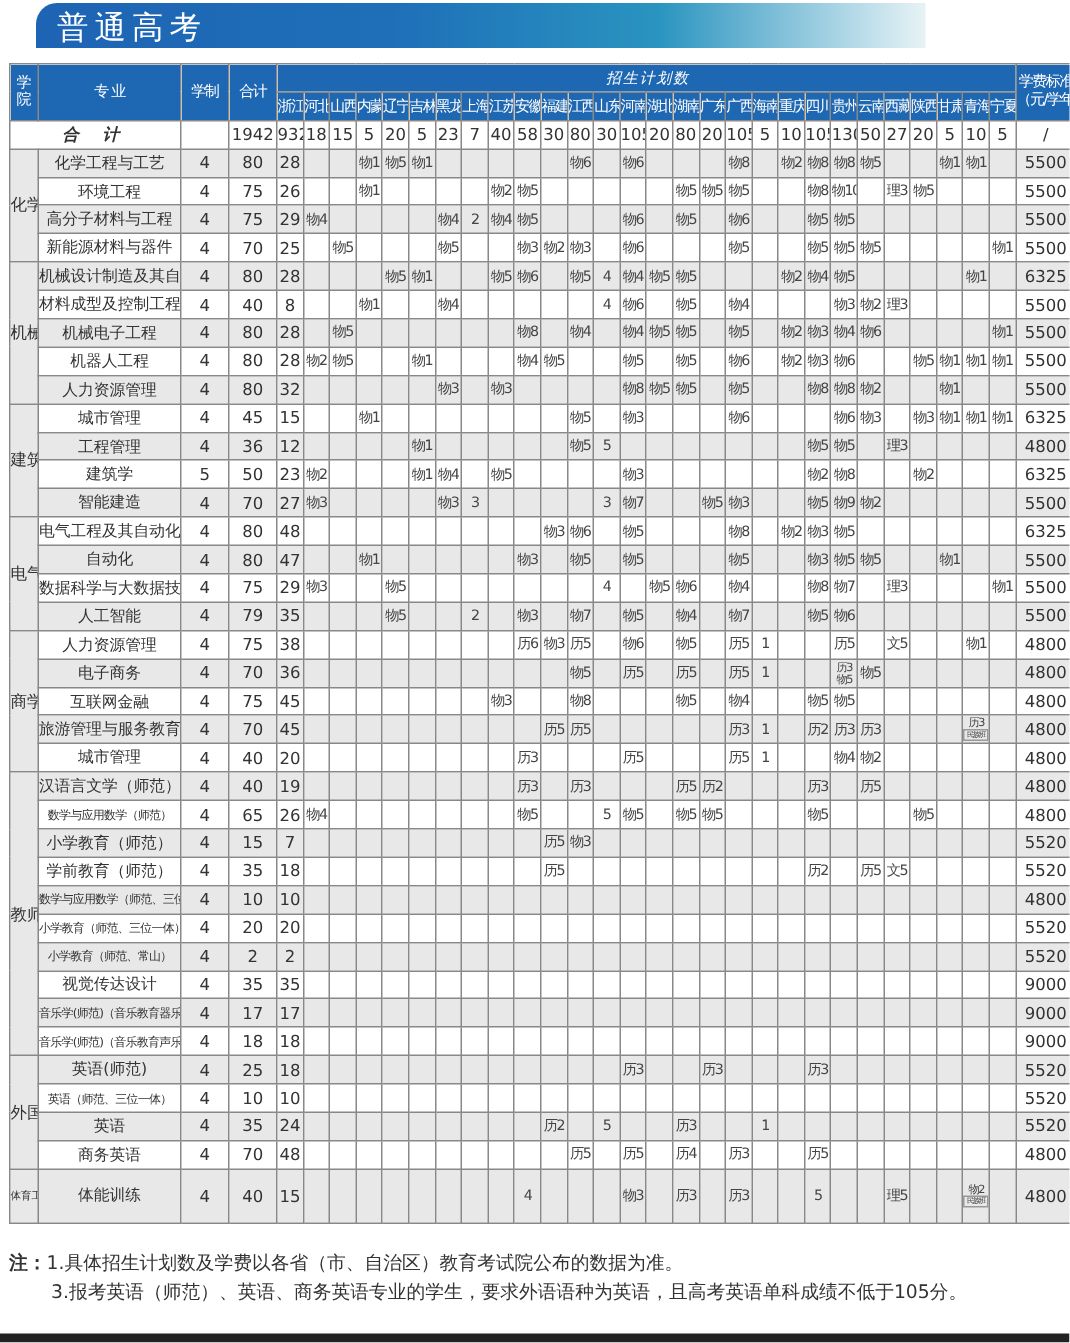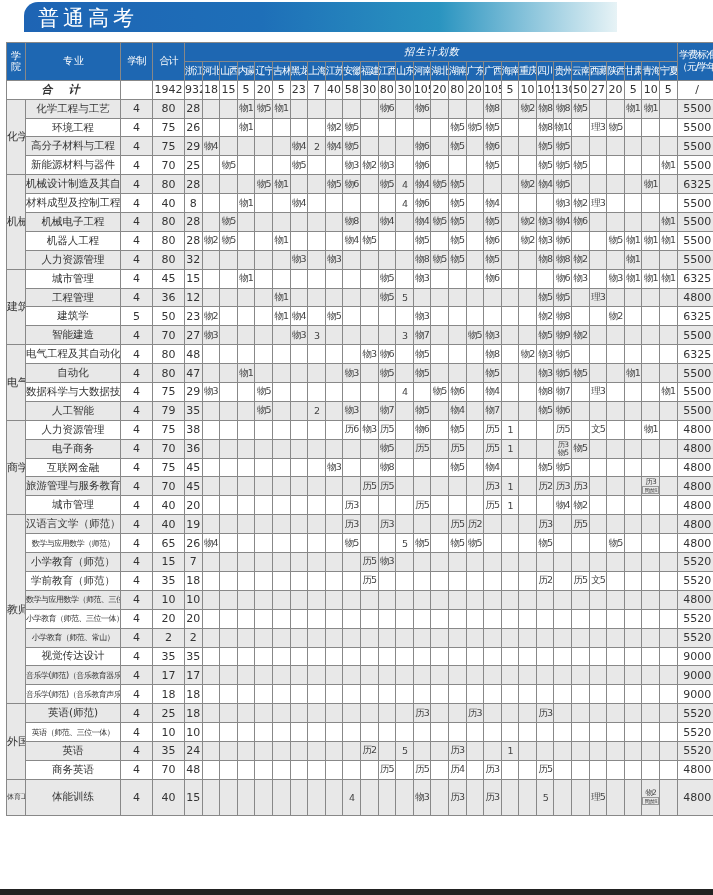--- a/index.html
+++ b/index.html
@@ -1434,15 +1434,19 @@
             <span class="tiny">民族班</span>
           </td>
           <td class="cell"></td>
           <td class="fee">4800</td>
         </tr>
       </tbody>
   </table>
 </div>
 
 <div class="notes">
+  <div class="row">
+    <span class="label">注：</span><span>1.具体招生计划数及学费以各省（市、自治区）教育考试院公布的数据为准。</span>
+  </div>
+  <div class="row indent">3.报考英语（师范）、英语、商务英语专业的学生，要求外语语种为英语，且高考英语单科成绩不低于105分。</div>
 </div>
 
 <div class="bottom-bar"></div>
 
 </body></html>

